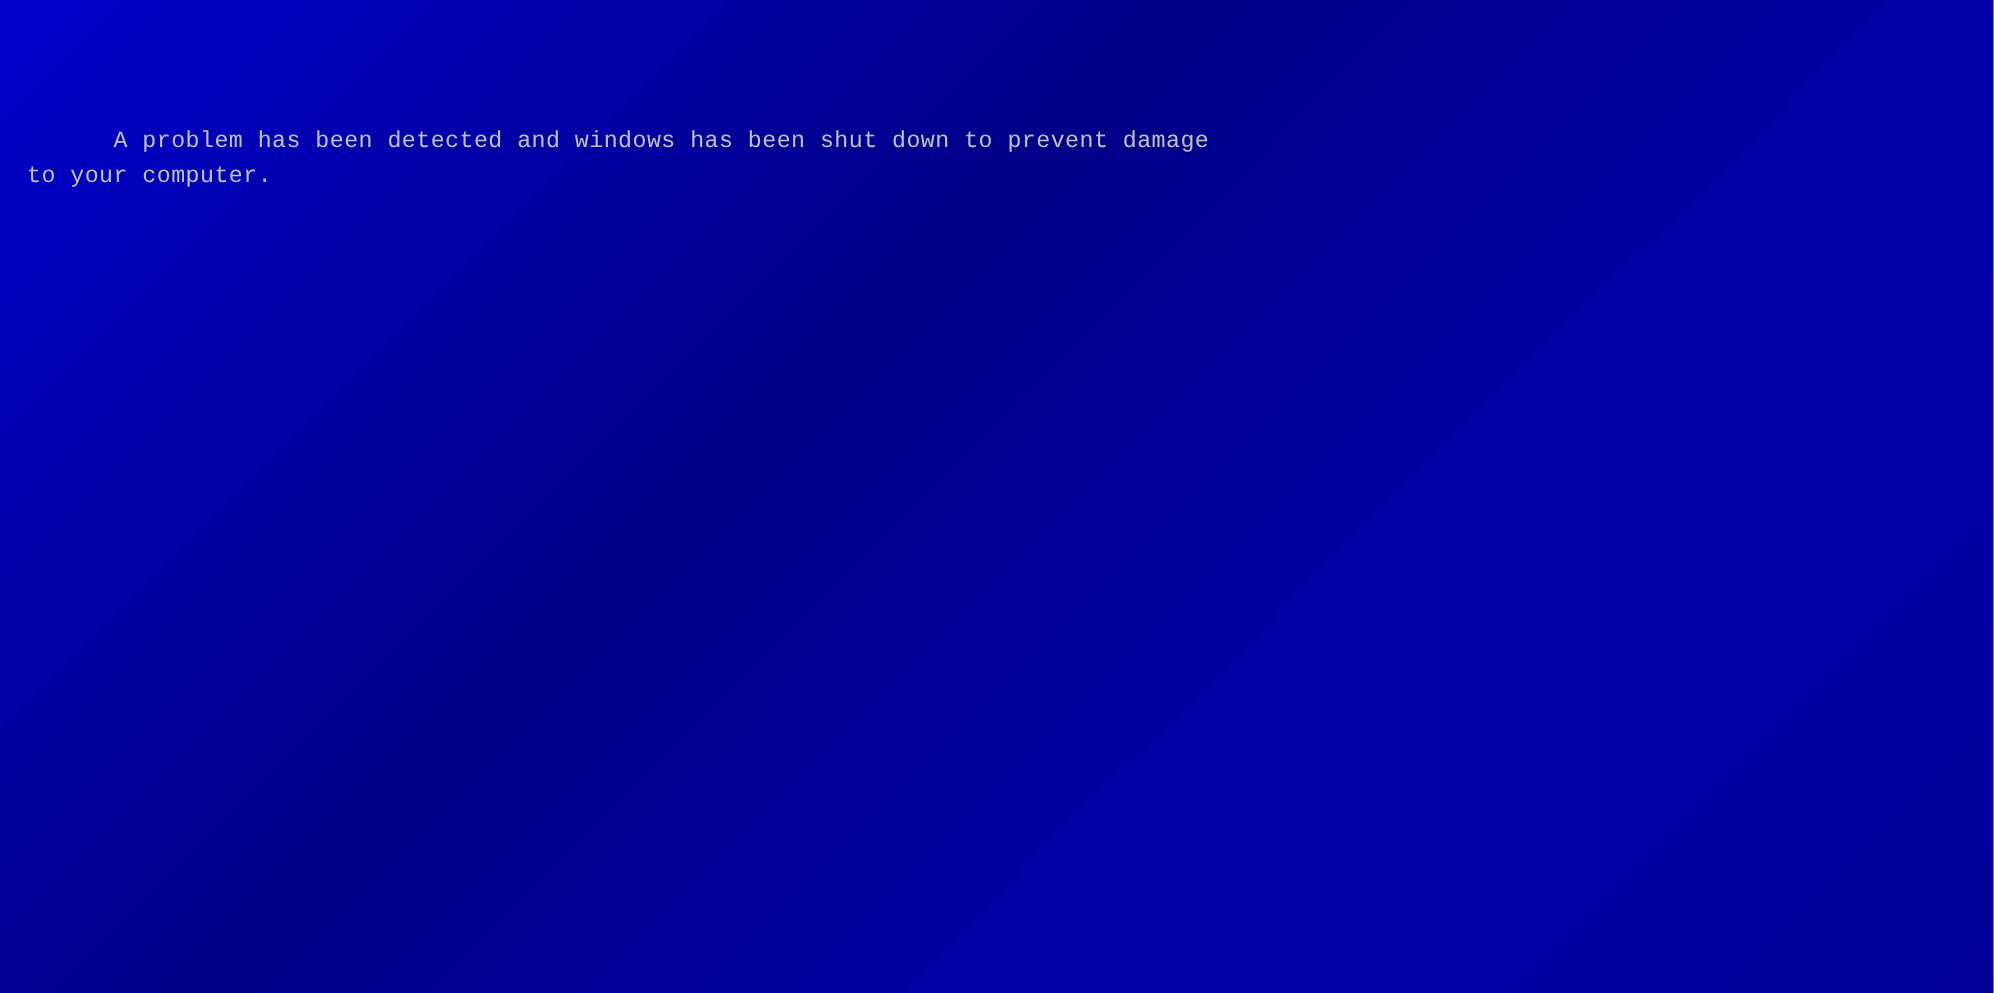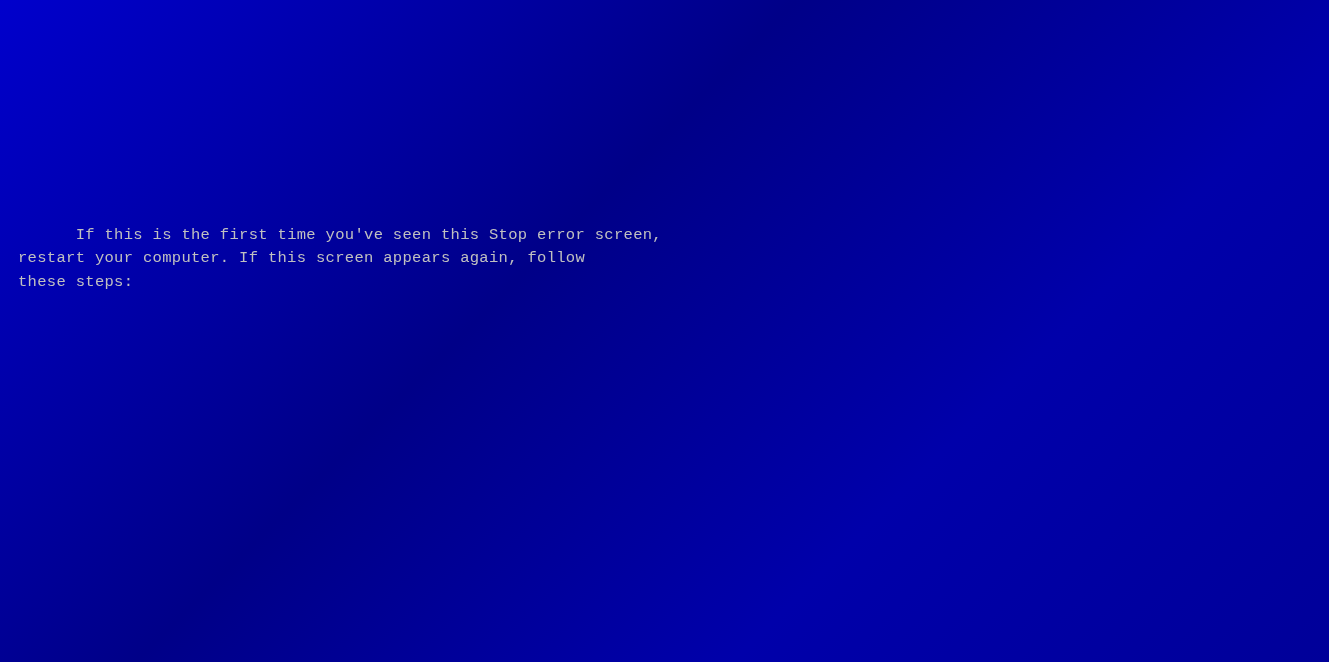--- a/index.html
+++ b/index.html
@@ -46,27 +46,26 @@
     .bsod-text .blank {
       display: block;
       height: 1.52em;
     }
   </style>
 </head>
 <body>
 
 <div class="bsod-container">
   <div class="bsod-text">
+    <span class="section">
+      <span>A problem has been detected and windows has been shut down to prevent damage</span>
+<span>to your computer.</span>
+    </span>
     <span class="blank"></span>
     <span class="blank"></span>
-    <span class="section">
-      <span>If this is the first time you've seen this Stop error screen,</span>
-<span>restart your computer. If this screen appears again, follow</span>
-<span>these steps:</span>
-    </span>
     <span class="blank"></span>
     
     
     
     
     
     
     
     
     

